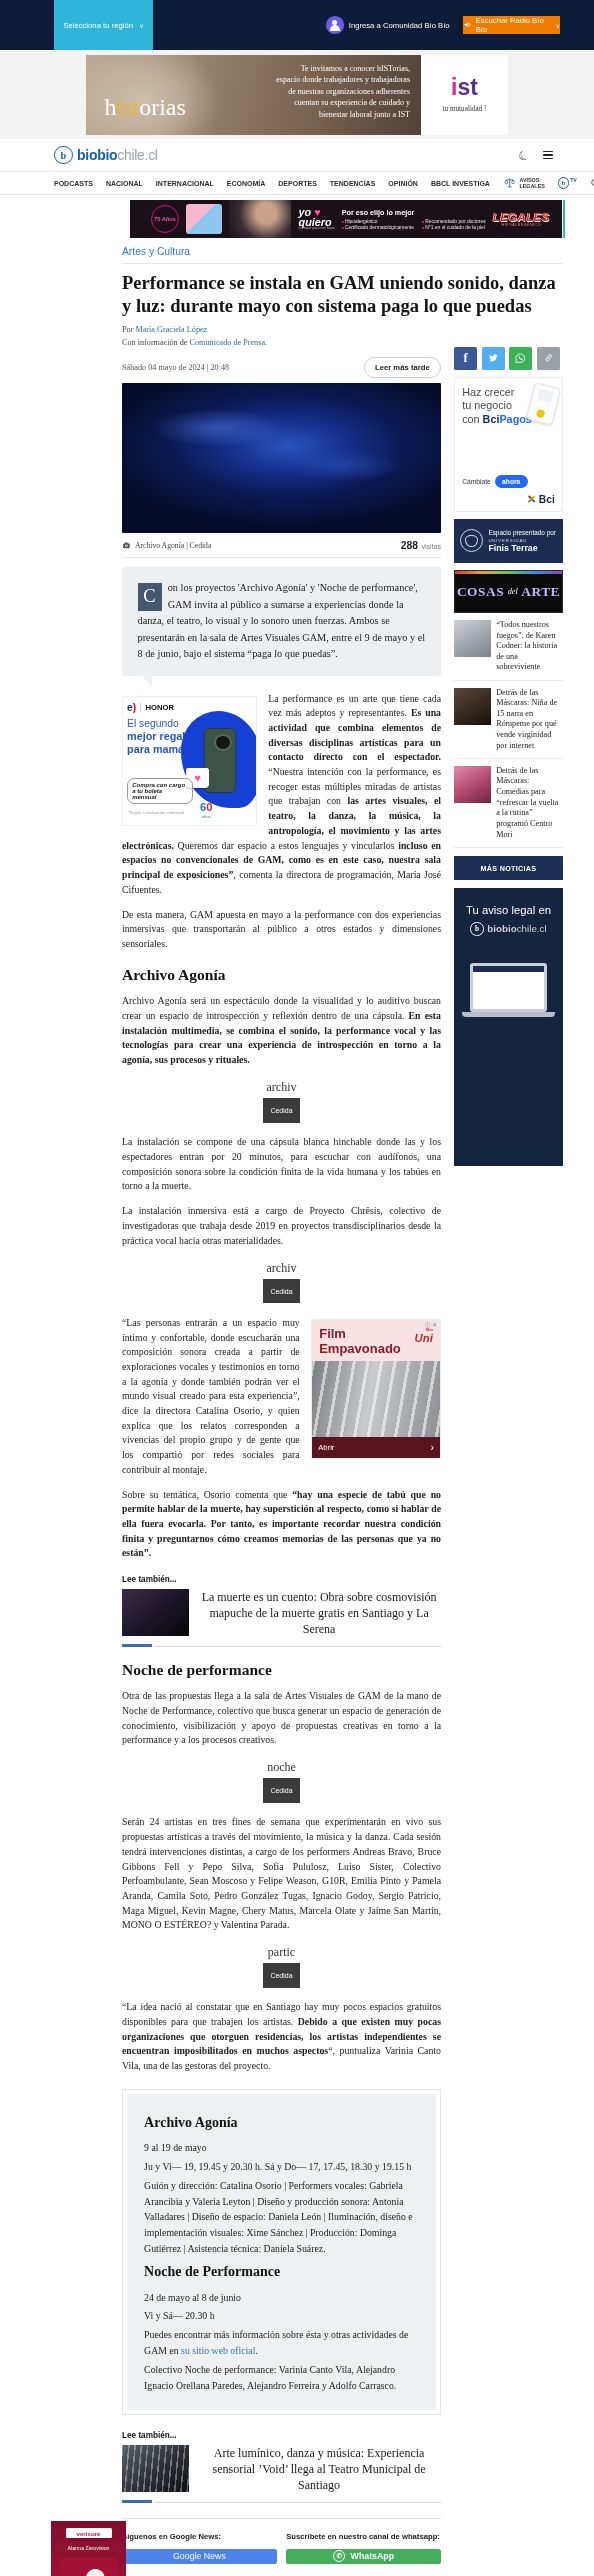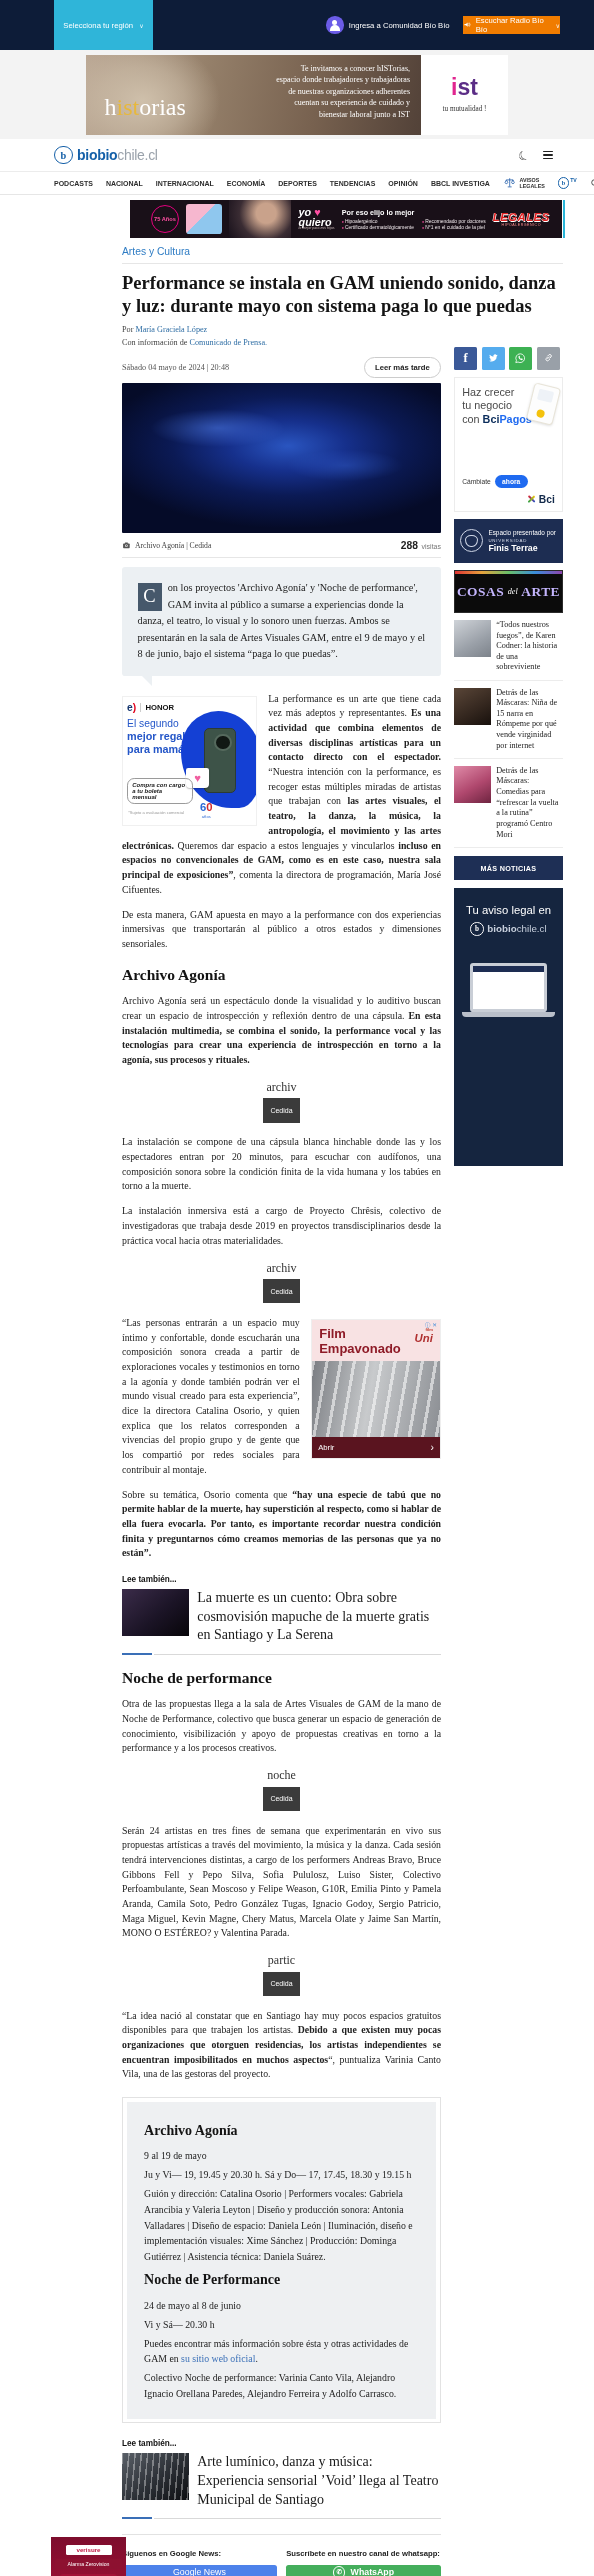--- a/index.html
+++ b/index.html
@@ -161,21 +161,21 @@
      repeating-linear-gradient(100deg,rgba(255,255,255,.55) 0 3.1px,rgba(255,255,255,0) 3.1px 13.4px),
      linear-gradient(100deg,#7a7d82,#c8cacc 45%,#8b8e93); }
   .film-foot { background:#5a141f; color:#fff; height:20.6px; display:flex; align-items:center; padding:0 6.2px; font-size:7.7px; }
   .film-foot .ar { margin-left:auto; font-size:10.3px; }
 
   
   .lee { margin:13.4px 0 10.3px; }
   .lee-label { font-weight:bold; font-size:8.2px; color:#111; }
   .lee-card { display:flex; gap:8.2px; margin-top:5.2px; cursor:pointer; }
   .lee-thumb { width:67px; height:47px; flex-shrink:0; }
-  .lee-title { font-family:"Liberation Serif",serif; font-size:14px; line-height:1.35; color:#1a1a1a; }
+  .lee-title { font-family:"Liberation Serif",serif; font-size:12px; line-height:1.35; color:#1a1a1a;text-align:center; }
   .lee-underline { display:flex; align-items:flex-end; margin-top:7.2px; }
   .lee-underline .blue { width:30px; height:2.1px; background:#3a6fb7; }
   .lee-underline .grey { flex:1; height:0.5px; background:#d9d9d9; margin-left:2.1px; }
 
   
   .infobox { border:0.5px solid #e2e2e2; padding:3.6px; margin:15.5px 0; }
   .infobox-in { background:#eef0f2; padding:13.4px 17.5px; }
   .infobox-in h3 { font-family:"Liberation Serif",serif; font-size:14px; margin:7.2px 0 9.3px; color:#141414; }
   .infobox-in p { font-family:"Liberation Serif",serif; font-size:9.8px; line-height:1.62; color:#222; margin:3.1px 0; }
   .infobox-in a { color:#3a6fb7; text-decoration:none; cursor:pointer; }

